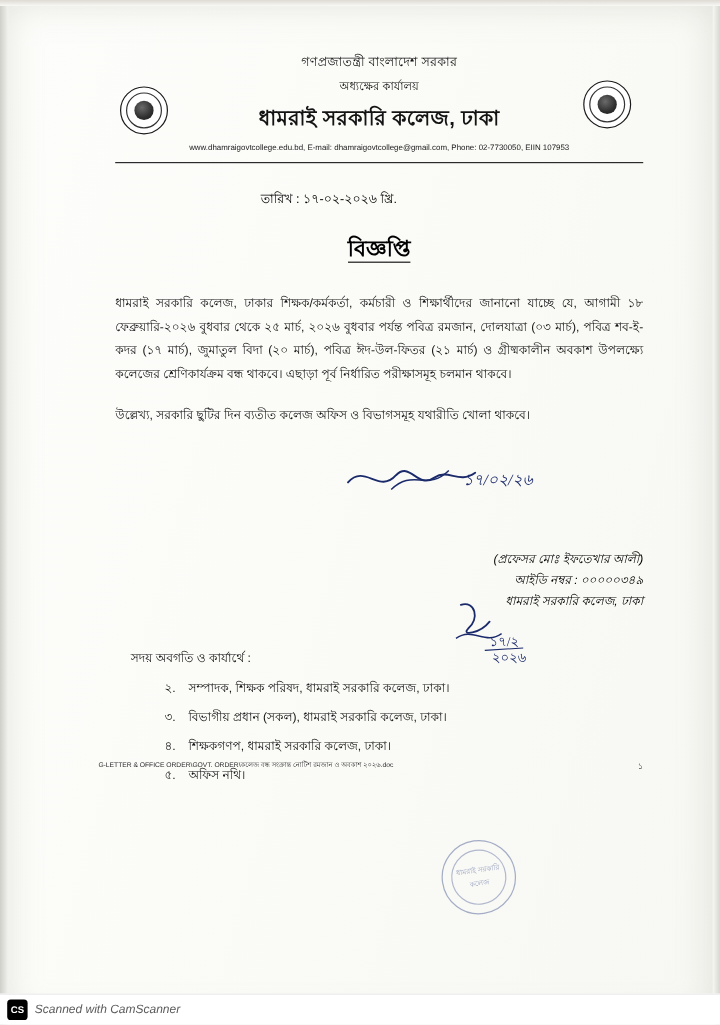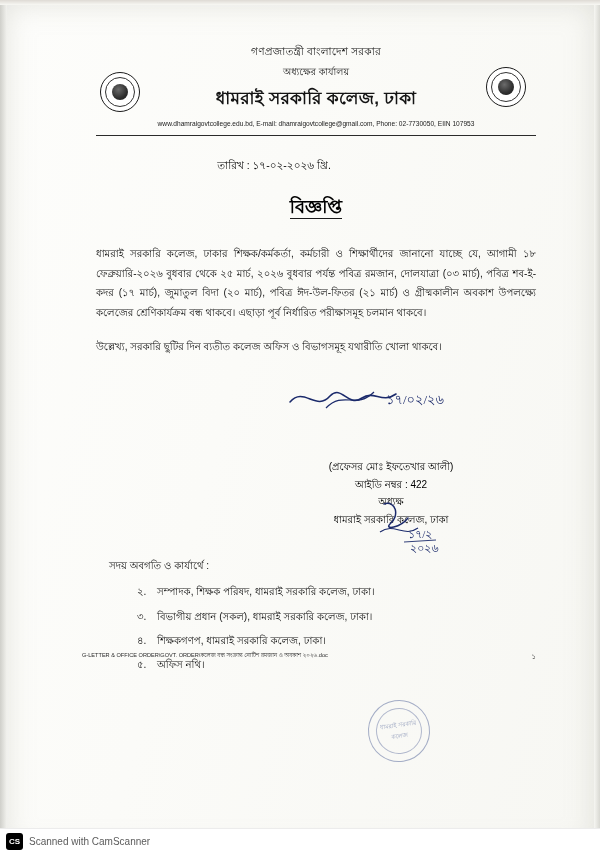--- a/index.html
+++ b/index.html
@@ -104,22 +104,23 @@
     color: #131313;
   }
   .body p { margin: 0 0 14px 0; }
   .body p.second { margin-top: 4px; }
 
   
   .signblock {
     margin-top: 34px;
     width: 440px;
     margin-left: auto; margin-right: auto;
-    text-align: center;
+    text-align: right;
     position: relative;
+    font-style: italic;
   }
   .sign-inner {
     margin-left: 150px;
     font-size: 10px;
     line-height: 1.75;
     margin-top: 42px;
   }
   .sig-scribble {
     position: relative;
     height: 26px;
@@ -186,21 +187,21 @@
     width: 17px; height: 17px;
     background: #000000;
     color: #fff;
     font-size: 8px;
     font-weight: 700;
     border-radius: 3px;
     display: flex; align-items: center; justify-content: center;
     margin-right: 6px;
     font-family: "Liberation Sans", sans-serif;
   }
-  .cs .txt { font-size: 10px; color: #5b5b5b; }
+  .cs .txt { font-size: 10px; color: #5b5b5b; font-style: italic; }
 </style>
 </head>
 <body>
 
 <div id="page">
   <div id="paper"></div>
   <div id="leftedge"></div>
   <div id="rightedge"></div>
   <div id="topedge"></div>
 
@@ -237,22 +238,21 @@
     <div class="signblock">
       <div class="sig-scribble">
         <svg width="170" height="34" viewBox="0 0 170 34">
           <path d="M4 20 C 18 4, 30 30, 44 14 C 56 2, 62 26, 76 16 C 88 8, 96 22, 110 12" stroke="#1b2a6b" stroke-width="1.6" fill="none" stroke-linecap="round"></path>
           <path d="M40 26 C 58 8, 70 28, 88 10" stroke="#1b2a6b" stroke-width="1.2" fill="none"></path>
           <text x="100" y="22" font-family="Liberation Serif, serif" font-size="13" fill="#1b2a6b">১৭/০২/২৬</text>
         </svg>
       </div>
       <div class="sign-inner">
         <div>(প্রফেসর মোঃ ইফতেখার আলী)</div>
-        <div>আইডি নম্বর : 422</div>
-        <div>অধ্যক্ষ</div>
+        <div>আইডি নম্বর : ০০০০০৩৪৯</div>
         <div>ধামরাই সরকারি কলেজ, ঢাকা</div>
       </div>
     </div>
 
     <div class="distrib">
       <div class="dh">সদয় অবগতি ও কার্যার্থে :</div>
       <ol>
         <li><span class="num">২.</span><span>সম্পাদক, শিক্ষক পরিষদ, ধামরাই সরকারি কলেজ, ঢাকা।</span></li>
         <li><span class="num">৩.</span><span>বিভাগীয় প্রধান (সকল), ধামরাই সরকারি কলেজ, ঢাকা।</span></li>
         <li><span class="num">৪.</span><span>শিক্ষকগণপ, ধামরাই সরকারি কলেজ, ঢাকা।</span></li>

